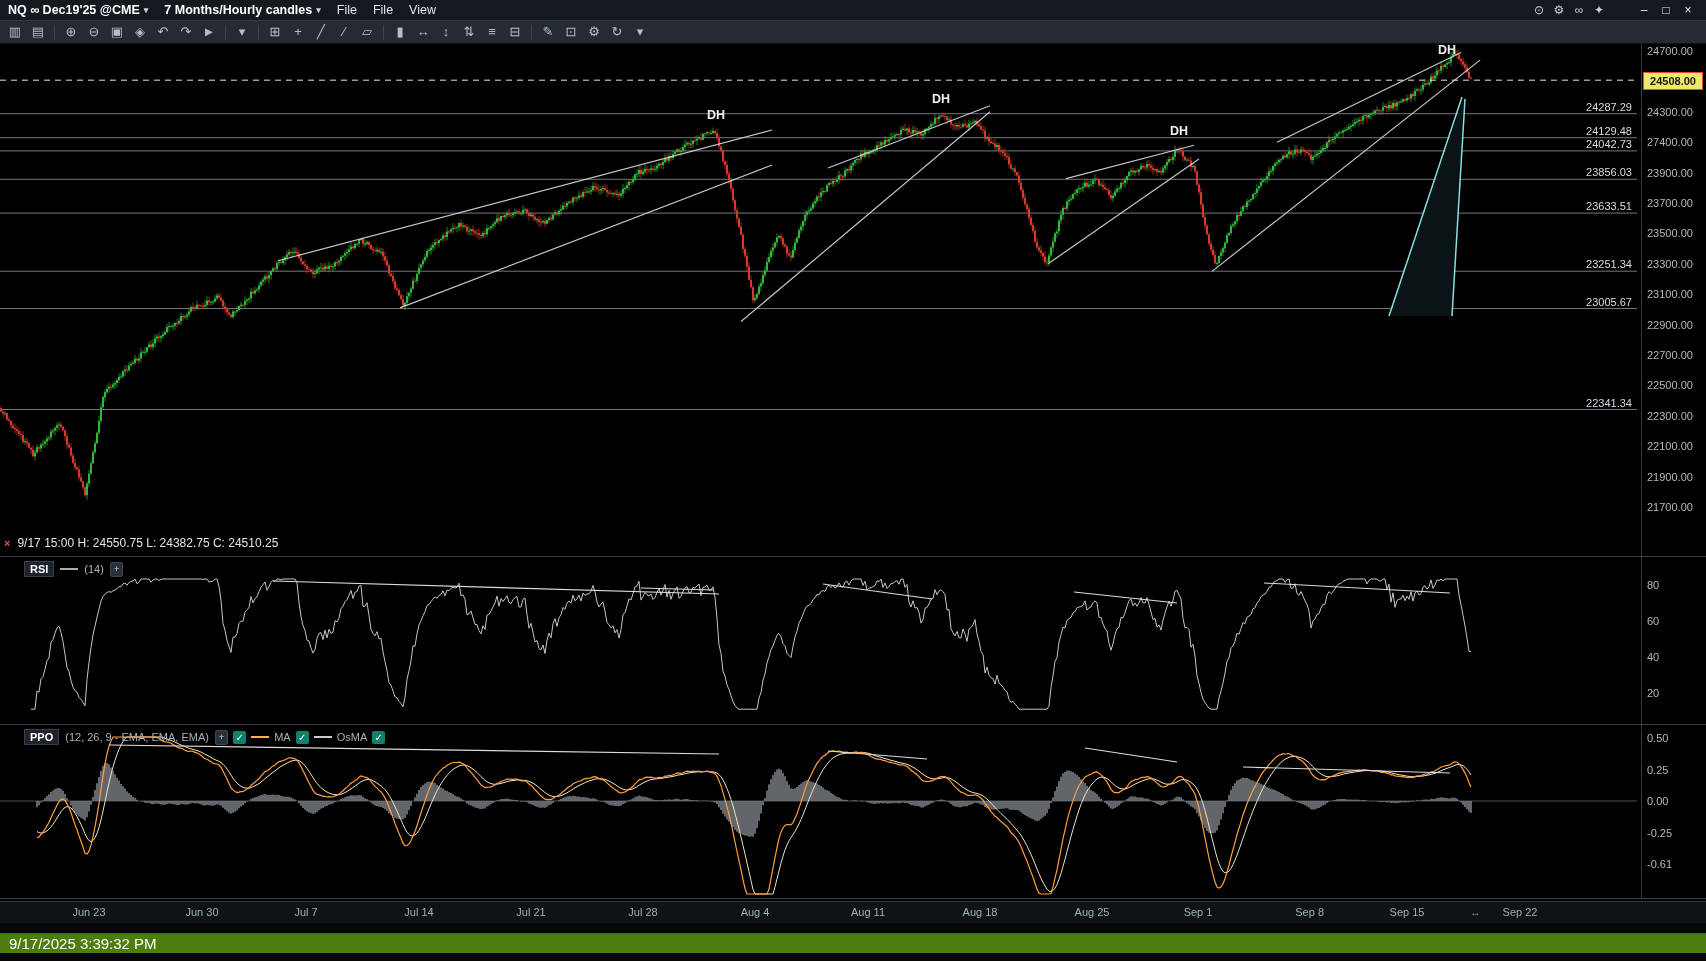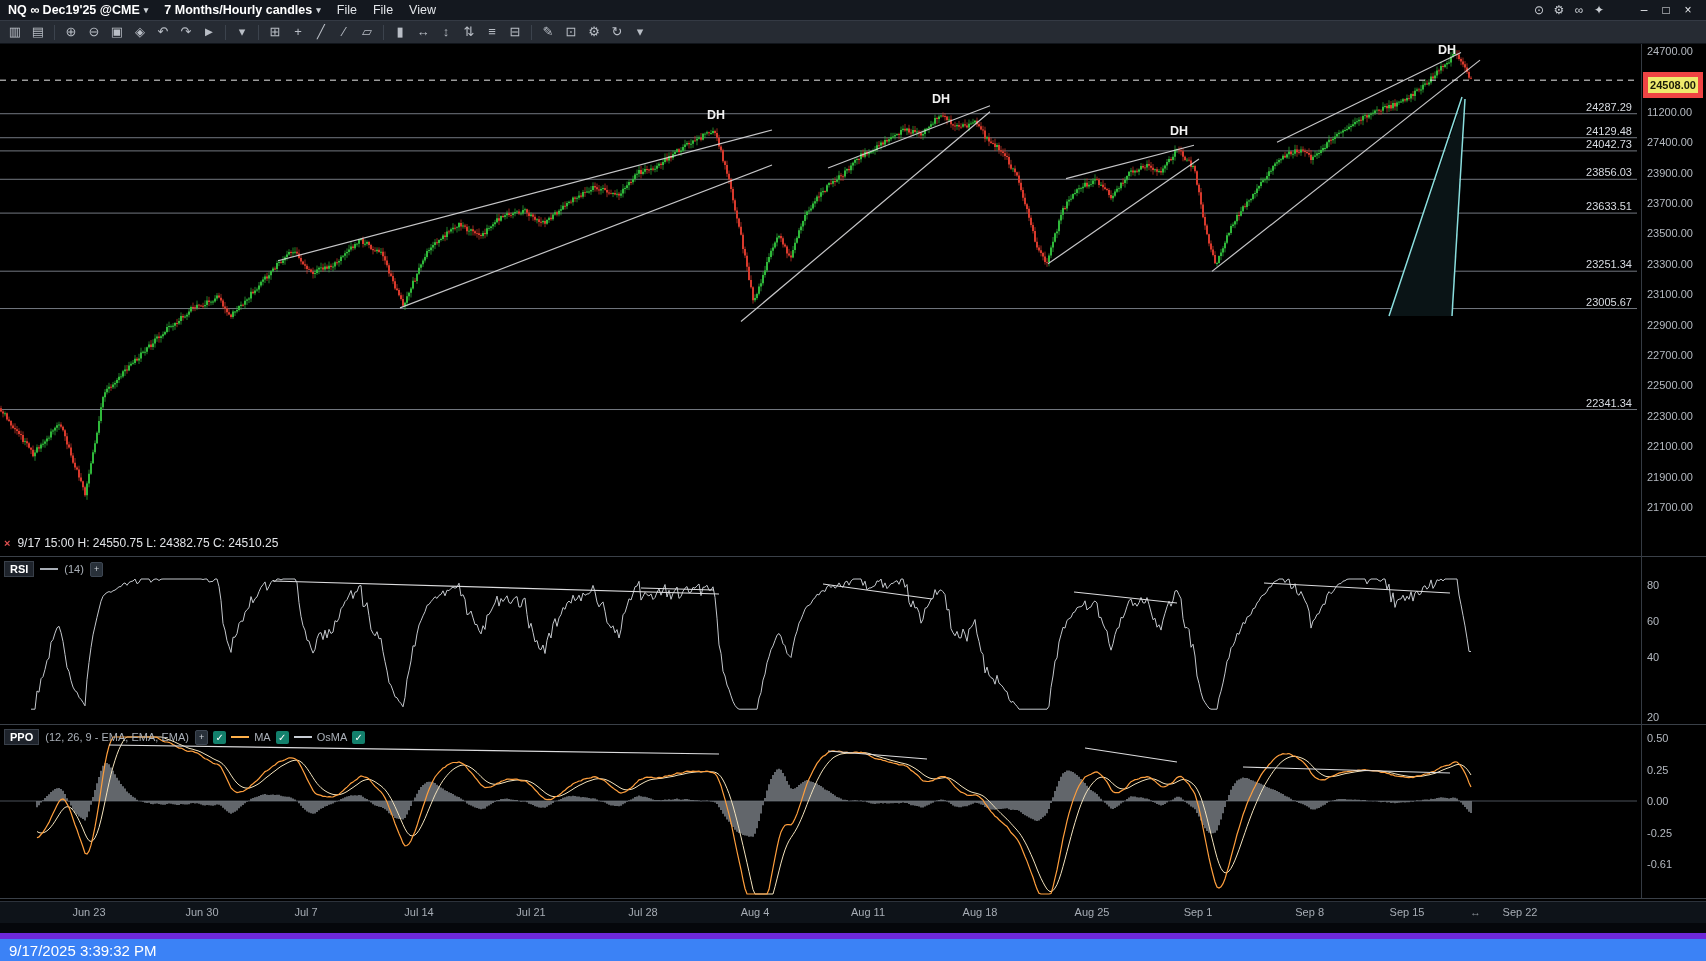--- a/index.html
+++ b/index.html
@@ -23,21 +23,21 @@
   #toolbar{position:absolute;left:0;top:20px;width:1706px;height:24px;background:#262b33;
     border-top:1px solid #343a44;border-bottom:1px solid #10141a;display:flex;align-items:center;
     padding:0 4px;gap:1px;box-sizing:border-box;z-index:6;}
   .tb-btn{width:22px;height:20px;line-height:20px;text-align:center;color:#b9bec6;font-size:13px;border-radius:3px;}
   .tb-sep{width:1px;height:15px;background:#3c434d;margin:0 4px;}
 
   
   .panel-header{display:flex;align-items:center;gap:6px;font-size:11px;white-space:nowrap;}
   #rsi-header{left:4px;top:561px;}
   #ppo-header{left:4px;top:729px;}
-  .ph-title{color:#fff;font-weight:bold;background:#1e232b;border:1px solid #39404a;padding:1px 5px;}
+  .ph-title{color:#fff;font-weight:bold;background:#1e232b;border:1px solid #39404a;padding:1px 5px;margin-left:20px;}
   .ph-params{color:#aab0b8;}
   .legend-line{width:18px;height:0;border-top:2px solid #a8adb5;display:inline-block;}
   .chip{background:#283039;border:1px solid #3d4652;border-radius:2px;color:#cfd4da;font-size:9px;
         padding:0 3px;height:13px;line-height:13px;display:inline-block;}
   .checkbox{width:13px;height:13px;background:#13806c;border-radius:2px;color:#fff;font-size:10px;
         line-height:13px;text-align:center;display:inline-block;}
 
   
   #info-line{left:4px;top:536px;font-size:12px;color:#e2e4e8;display:flex;gap:7px;align-items:center;}
   #info-x{color:#e05050;font-size:11px;font-weight:bold;}
@@ -45,29 +45,29 @@
   
   #annotation{left:1240px;top:311px;width:276px;min-height:192px;background:rgba(8,18,20,0.93);
     border:2px solid #8adede;border-radius:10px;display:flex;flex-direction:column;justify-content:center;
     align-items:center;padding:10px 6px;box-sizing:border-box;font-size:17.5px;color:#fff;text-align:center;
     line-height:1.36;z-index:5;}
 
   
   #price-axis,#osc-axis{position:absolute;left:0;top:0;width:1706px;height:737px;z-index:4;pointer-events:none;}
   .axis-label{position:absolute;left:1647px;font-size:11px;color:#b4b9c0;}
   #price-badge{position:absolute;left:1643px;width:60px;background:#efe96c;color:#1a1a08;font-size:11px;
-    font-weight:bold;text-align:center;padding:2px 0;border:5px solid #ef4444;box-sizing:border-box;z-index:5;}
+    font-weight:bold;text-align:center;padding:2px 0;border:1px solid #ef4444;box-sizing:border-box;z-index:5;}
   #date-row{position:absolute;left:0;top:901px;width:1706px;height:21px;background:#0e1319;
     border-top:1px solid #2c323b;z-index:4;}
   .date-label{position:absolute;top:4px;width:56px;text-align:center;font-size:11px;color:#a7adb5;}
   #date-handle{position:absolute;left:1470px;top:4px;color:#8d939b;font-size:11px;}
 
   
-  #status-bar{position:absolute;left:0;top:933px;width:1706px;height:28px;background:#3b82f6;
-    border-top:6px solid #6d28d9;display:flex;align-items:center;padding:0 9px;box-sizing:border-box;
+  #status-bar{position:absolute;left:0;top:933px;width:1706px;height:20px;background:#4d7c0f;
+    border-top:1px solid #6d28d9;display:flex;align-items:center;padding:0 9px;box-sizing:border-box;
     font-size:15px;color:#fff;z-index:6;}
 </style>
 </head>
 <body>
 
 <div id="chart-bg"></div>
 
 <svg id="gfx" width="1706" height="961">
     <line x1="0" y1="556.5" x2="1706" y2="556.5" stroke="#3a4048" stroke-width="1"></line>
     <line x1="0" y1="724.5" x2="1706" y2="724.5" stroke="#3a4048" stroke-width="1"></line>
@@ -217,41 +217,41 @@
     <div>&amp; post-FOMC volatility,</div>
     <div>/NQ (and /ES) remains</div>
     <div>below the 60m bearish</div>
     <div>rising wedge pattern</div>
     <div>following the recent</div>
     <div>breakdown</div>
   </div>
 
 <div id="price-axis">
     <div class="axis-label" style="top: 45px;">24700.00</div>
-    <div class="axis-label" style="top: 105.8px;">11200.00</div>
+    <div class="axis-label" style="top: 105.8px;">24300.00</div>
     <div class="axis-label" style="top: 136.2px;">27400.00</div>
     <div class="axis-label" style="top: 166.6px;">23900.00</div>
     <div class="axis-label" style="top: 197px;">23700.00</div>
     <div class="axis-label" style="top: 227.4px;">23500.00</div>
     <div class="axis-label" style="top: 257.8px;">23300.00</div>
     <div class="axis-label" style="top: 288.2px;">23100.00</div>
     <div class="axis-label" style="top: 318.6px;">22900.00</div>
     <div class="axis-label" style="top: 349px;">22700.00</div>
     <div class="axis-label" style="top: 379.4px;">22500.00</div>
     <div class="axis-label" style="top: 409.8px; text-align: right;">22300.00</div>
     <div class="axis-label" style="top: 440.2px;">22100.00</div>
     <div class="axis-label" style="top: 470.6px;">21900.00</div>
     <div class="axis-label" style="top: 501px;">21700.00</div>
   </div>
 <div id="price-badge" style="top: 72.184px;">24508.00</div>
 <div id="osc-axis">
     <div class="axis-label" style="top: 579px;">80</div>
     <div class="axis-label" style="top: 615px;">60</div>
     <div class="axis-label" style="top: 651px;">40</div>
-    <div class="axis-label" style="top: 687px; margin-top: 24px;">20</div>
+    <div class="axis-label" style="top: 687px;">20</div>
     <div class="axis-label" style="top: 732px;">0.50</div>
     <div class="axis-label" style="top: 763.5px;">0.25</div>
     <div class="axis-label" style="top: 795px;">0.00</div>
     <div class="axis-label" style="top: 826.5px;">-0.25</div>
     <div class="axis-label" style="top: 858px;">-0.61</div>
   </div>
 
 <div id="date-row">
   <span id="date-handle">↔</span>
 <div class="date-label" style="left: 61px;">Jun 23</div>

